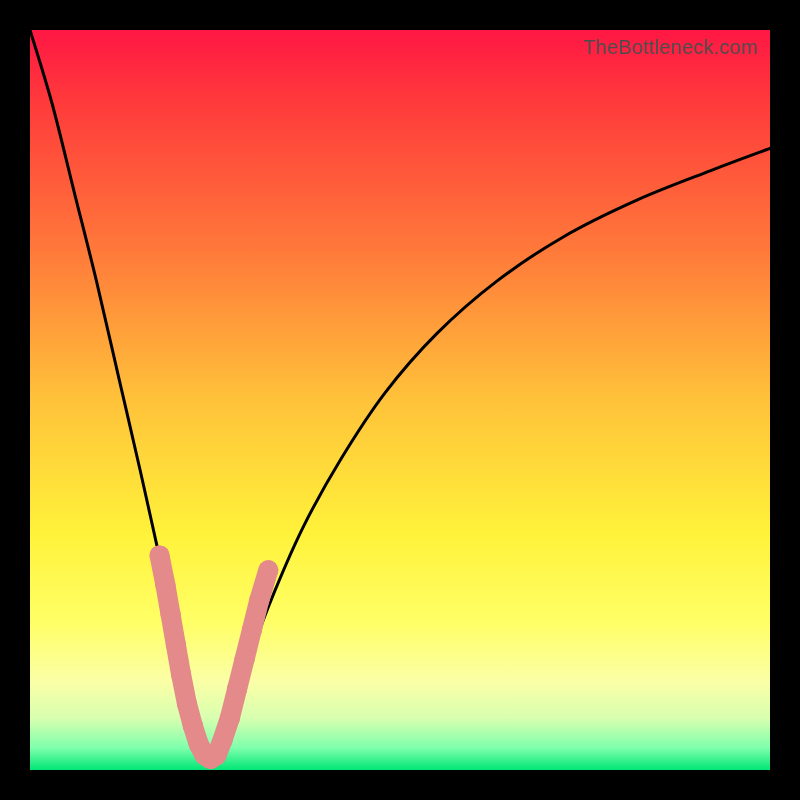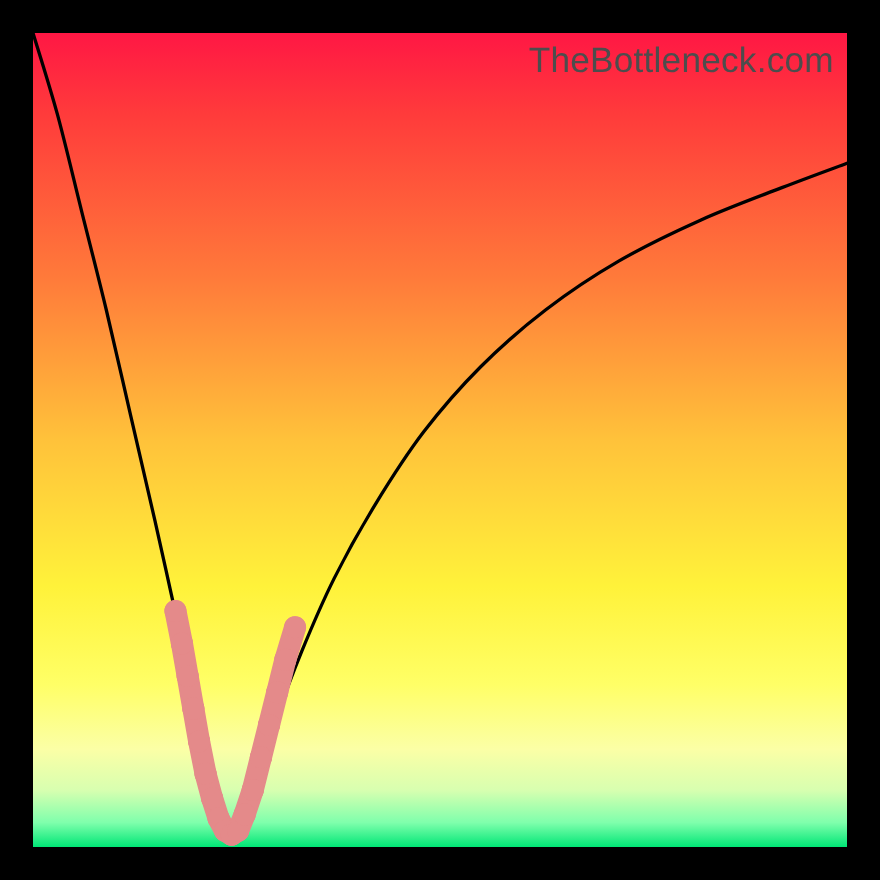--- a/index.html
+++ b/index.html
@@ -27,21 +27,21 @@
   }
   .gradient-bg {
     position: absolute;
     inset: 0;
   }
   .watermark {
     position: absolute;
     top: 6px;
     right: 12px;
     color: #4d4d4d;
-    font-size: 32px;
+    font-size: 20px;
     font-weight: 500;
     letter-spacing: 0.2px;
     user-select: none;
   }
   svg.curve-layer {
     position: absolute;
     inset: 0;
   }
 </style>
 </head>

